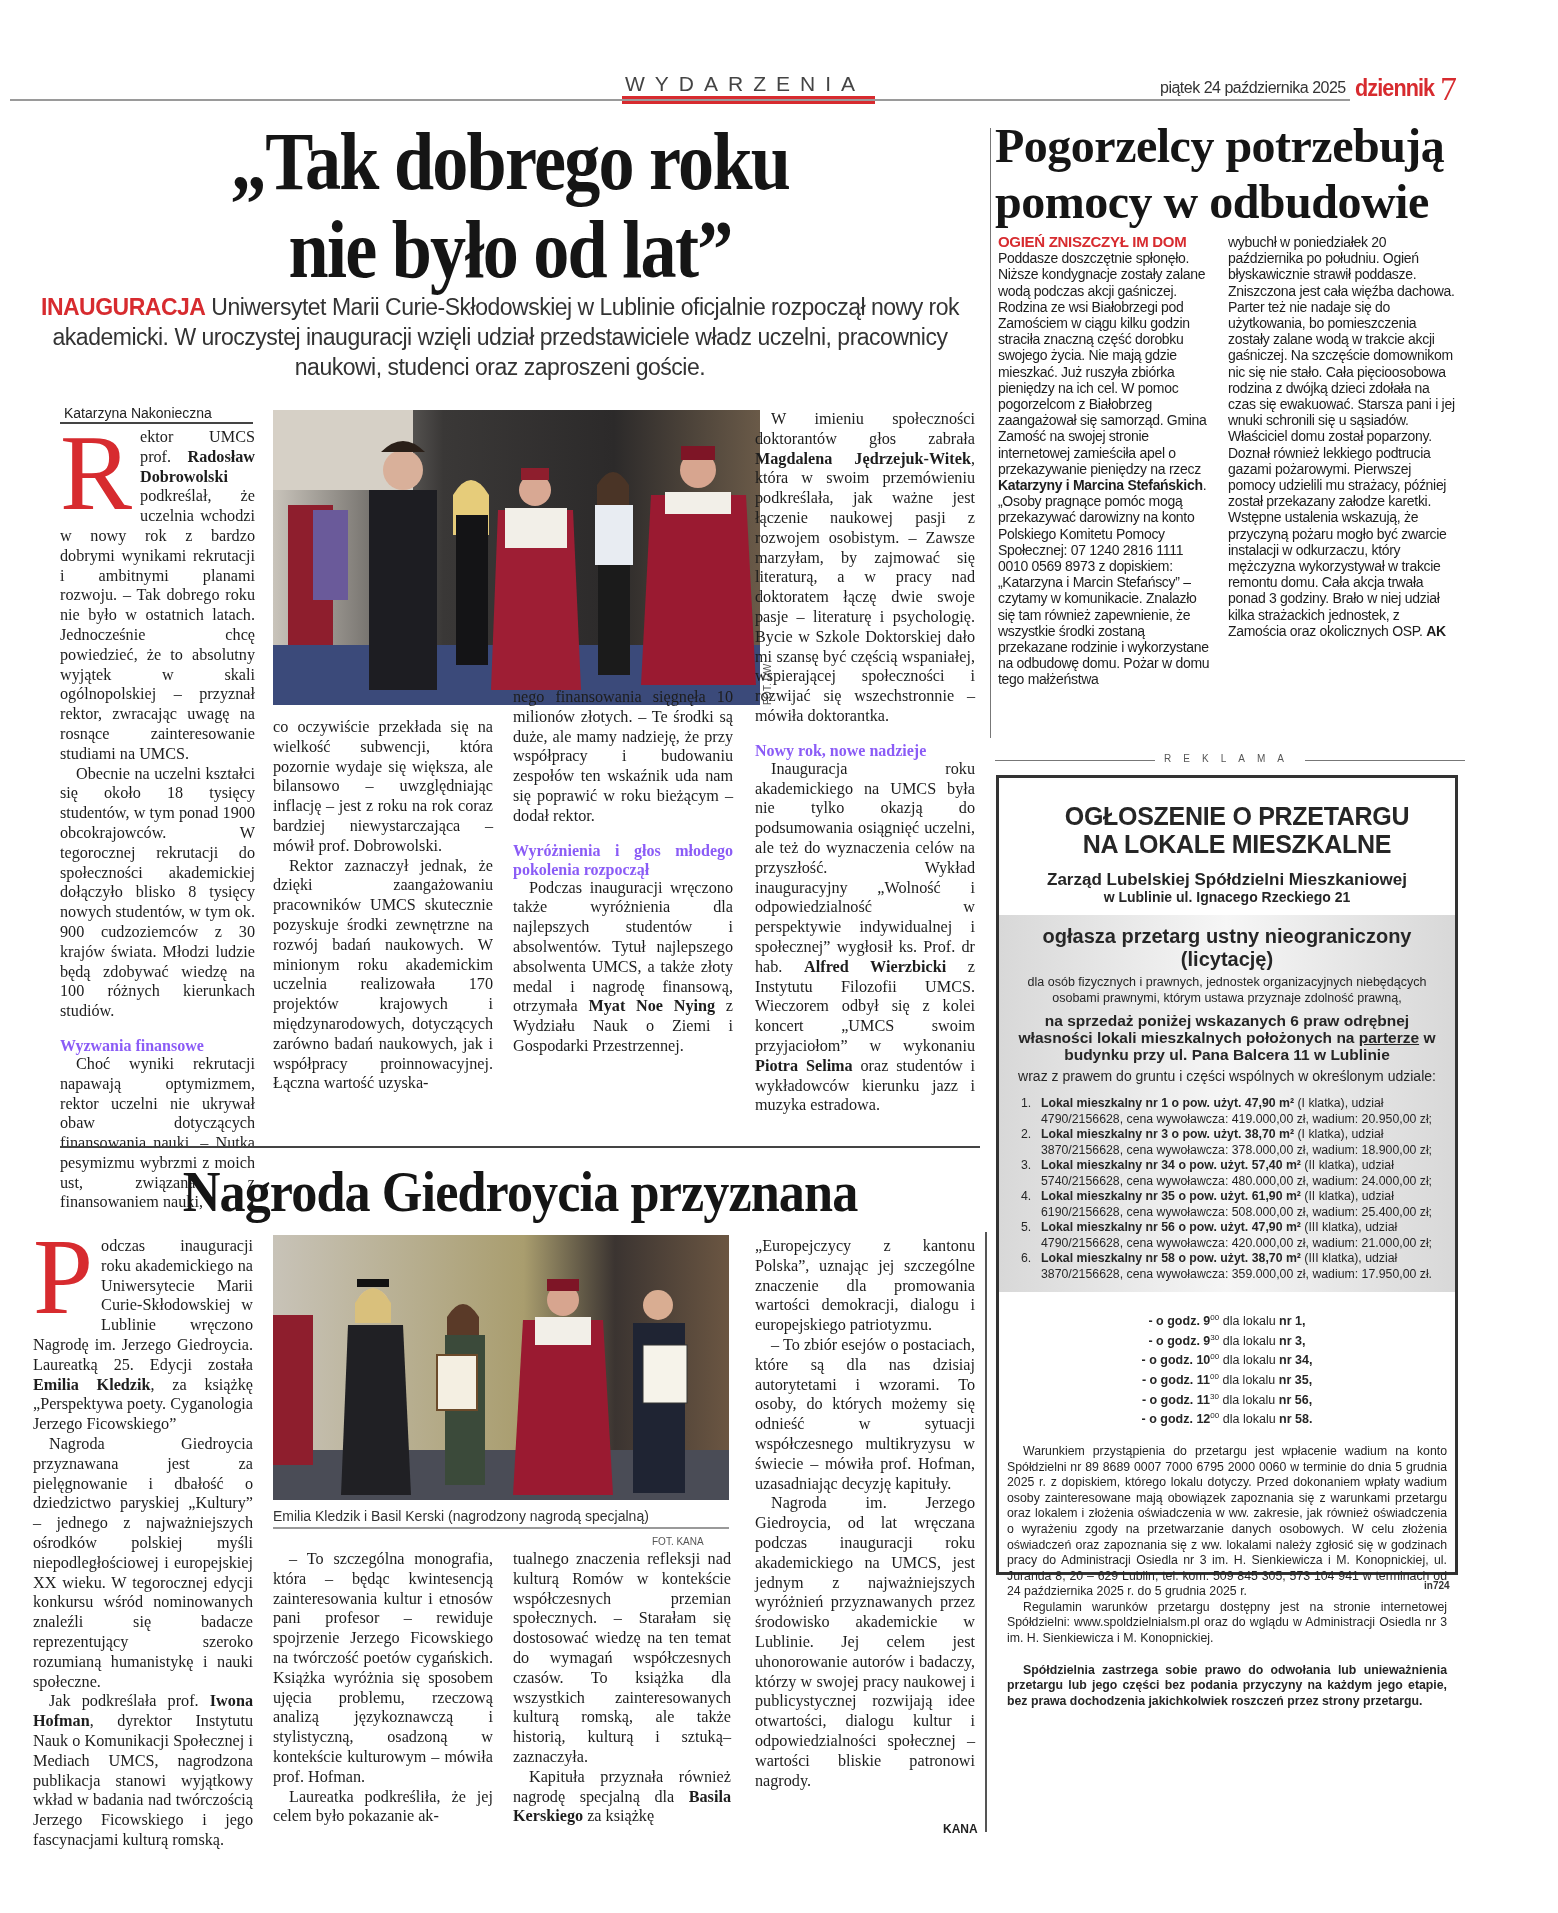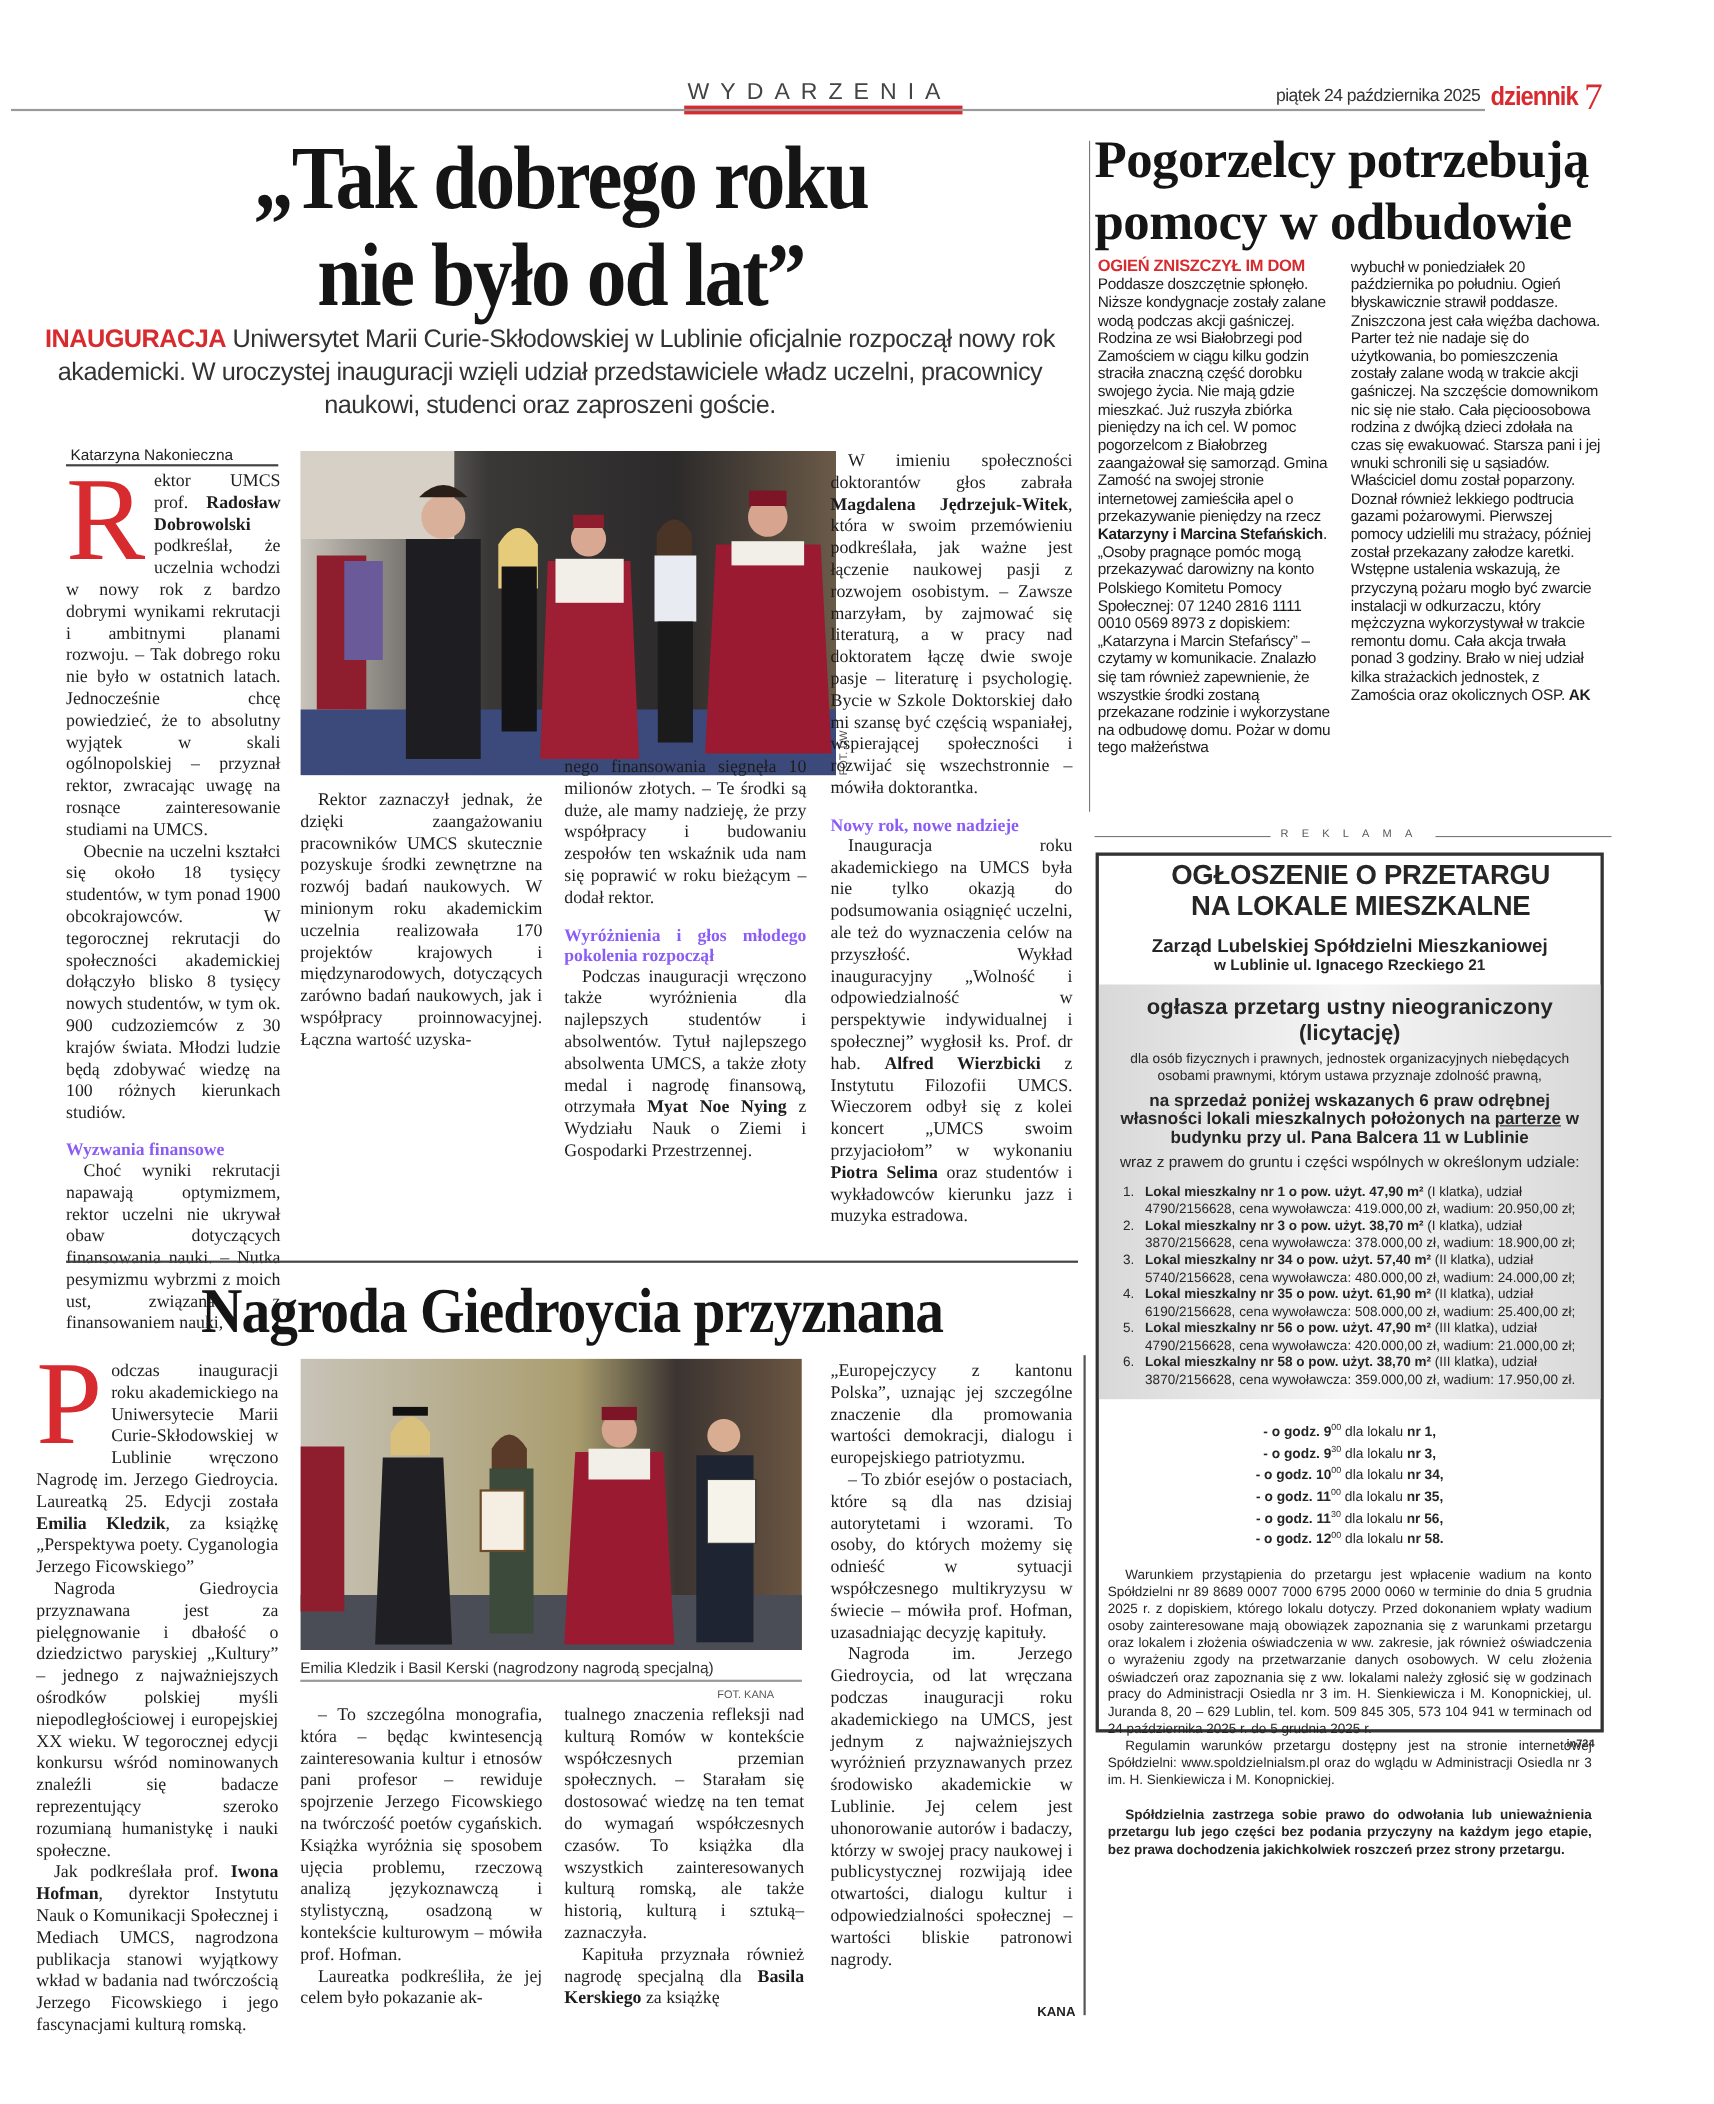--- a/index.html
+++ b/index.html
@@ -66,21 +66,21 @@
   .fire .kick { color:#d72b2f; font-weight:bold; font-size:15px; }
 
   .reklama { position:absolute; left:995px; top:753px; width:470px; height:14px; }
   .reklama .line { position:absolute; top:7px; height:1px; background:#777; width:160px; }
   .reklama .txt { position:absolute; left:0; width:100%; text-align:center; font-family:"Liberation Sans", sans-serif;
     font-size:10px; letter-spacing:12px; color:#555; }
 
   
   .ad { position:absolute; left:996px; top:775px; width:462px; height:800px; border:3px solid #333;
     font-family:"Liberation Sans", sans-serif; color:#262626; }
-  .ad .t1 { text-align:center; font-weight:bold; font-size:25px; line-height:28px; margin-top:4px; letter-spacing:-0.3px;padding-left:20px; }
+  .ad .t1 { text-align:center; font-weight:bold; font-size:25px; line-height:28px; margin-top:24px; letter-spacing:-0.3px;padding-left:20px; }
   .ad .t2 { text-align:center; font-weight:bold; font-size:17px; line-height:19px; margin-top:12px; }
   .ad .t3 { text-align:center; font-weight:bold; font-size:14px; line-height:16px; }
   .ad .gray { margin-top:10px; background:linear-gradient(to right, #d8d8d8, #f6f6f6 50%, #d8d8d8); padding:10px 10px 10px 10px; }
   .ad .g1 { text-align:center; font-weight:bold; font-size:20px; line-height:23px; }
   .ad .g2 { text-align:center; font-size:12.5px; line-height:16px; margin-top:3px; }
   .ad .g3 { text-align:center; font-weight:bold; font-size:15.5px; line-height:17px; margin-top:6px; }
   .ad .g3 u { text-decoration:underline; }
   .ad .g4 { text-align:center; font-size:14px; line-height:15px; margin-top:6px; }
   .ad ol { list-style:none; margin:12px 0 0 12px; font-size:12.3px; line-height:15.5px; }
   .ad ol li { position:relative; padding-left:20px; }
@@ -154,20 +154,21 @@
 
     <circle cx="425" cy="60" r="18" fill="#d7a58f"></circle>
       <rect x="408" y="36" width="34" height="14" fill="#7e1526"></rect>
     <path d="M378 85 h95 l10 190 h-115z" fill="#9a1a31"></path>
       <rect x="392" y="82" width="66" height="22" fill="#f2efe8"></rect>
   </svg>
 </div>
 <div class="photo-credit-v" style="left:762px; top:705px;">FOT. DW</div>
 
 <div class="col" style="left:273px; top:718px; width:220px;">
+  <p class="noind">co oczywiście przekłada się na wielkość subwencji, która pozornie wydaje się większa, ale bilansowo – uwzględniając inflację – jest z roku na rok coraz bardziej niewystarczająca – mówił prof. Dobrowolski.</p>
   <p>Rektor zaznaczył jednak, że dzięki zaangażowaniu pracowników UMCS skutecznie pozyskuje środki zewnętrzne na rozwój badań naukowych. W minionym roku akademickim uczelnia realizowała 170 projektów krajowych i międzynarodowych, dotyczących zarówno badań naukowych, jak i współpracy proinnowacyjnej. Łączna wartość uzyska-</p>
 </div>
 
 <div class="col" style="left:513px; top:688px; width:220px;">
   <p class="noind">nego finansowania sięgnęła 10 milionów złotych. – Te środki są duże, ale mamy nadzieję, że przy współpracy i budowaniu zespołów ten wskaźnik uda nam się poprawić w roku bieżącym – dodał rektor.</p>
   <h4>Wyróżnienia i głos młodego pokolenia rozpoczął</h4>
   <p><span>Podczas inauguracji wręczono także wyróżnienia dla najlepszych studentów i absolwentów. Tytuł najlepszego absolwenta UMCS, a także złoty medal i nagrodę finansową, otrzymała </span><b>Myat Noe Nying</b><span> z Wydziału Nauk o Ziemi i Gospodarki Przestrzennej.</span></p>
 </div>
 
 <div class="col" style="left:755px; top:410px; width:220px;">

